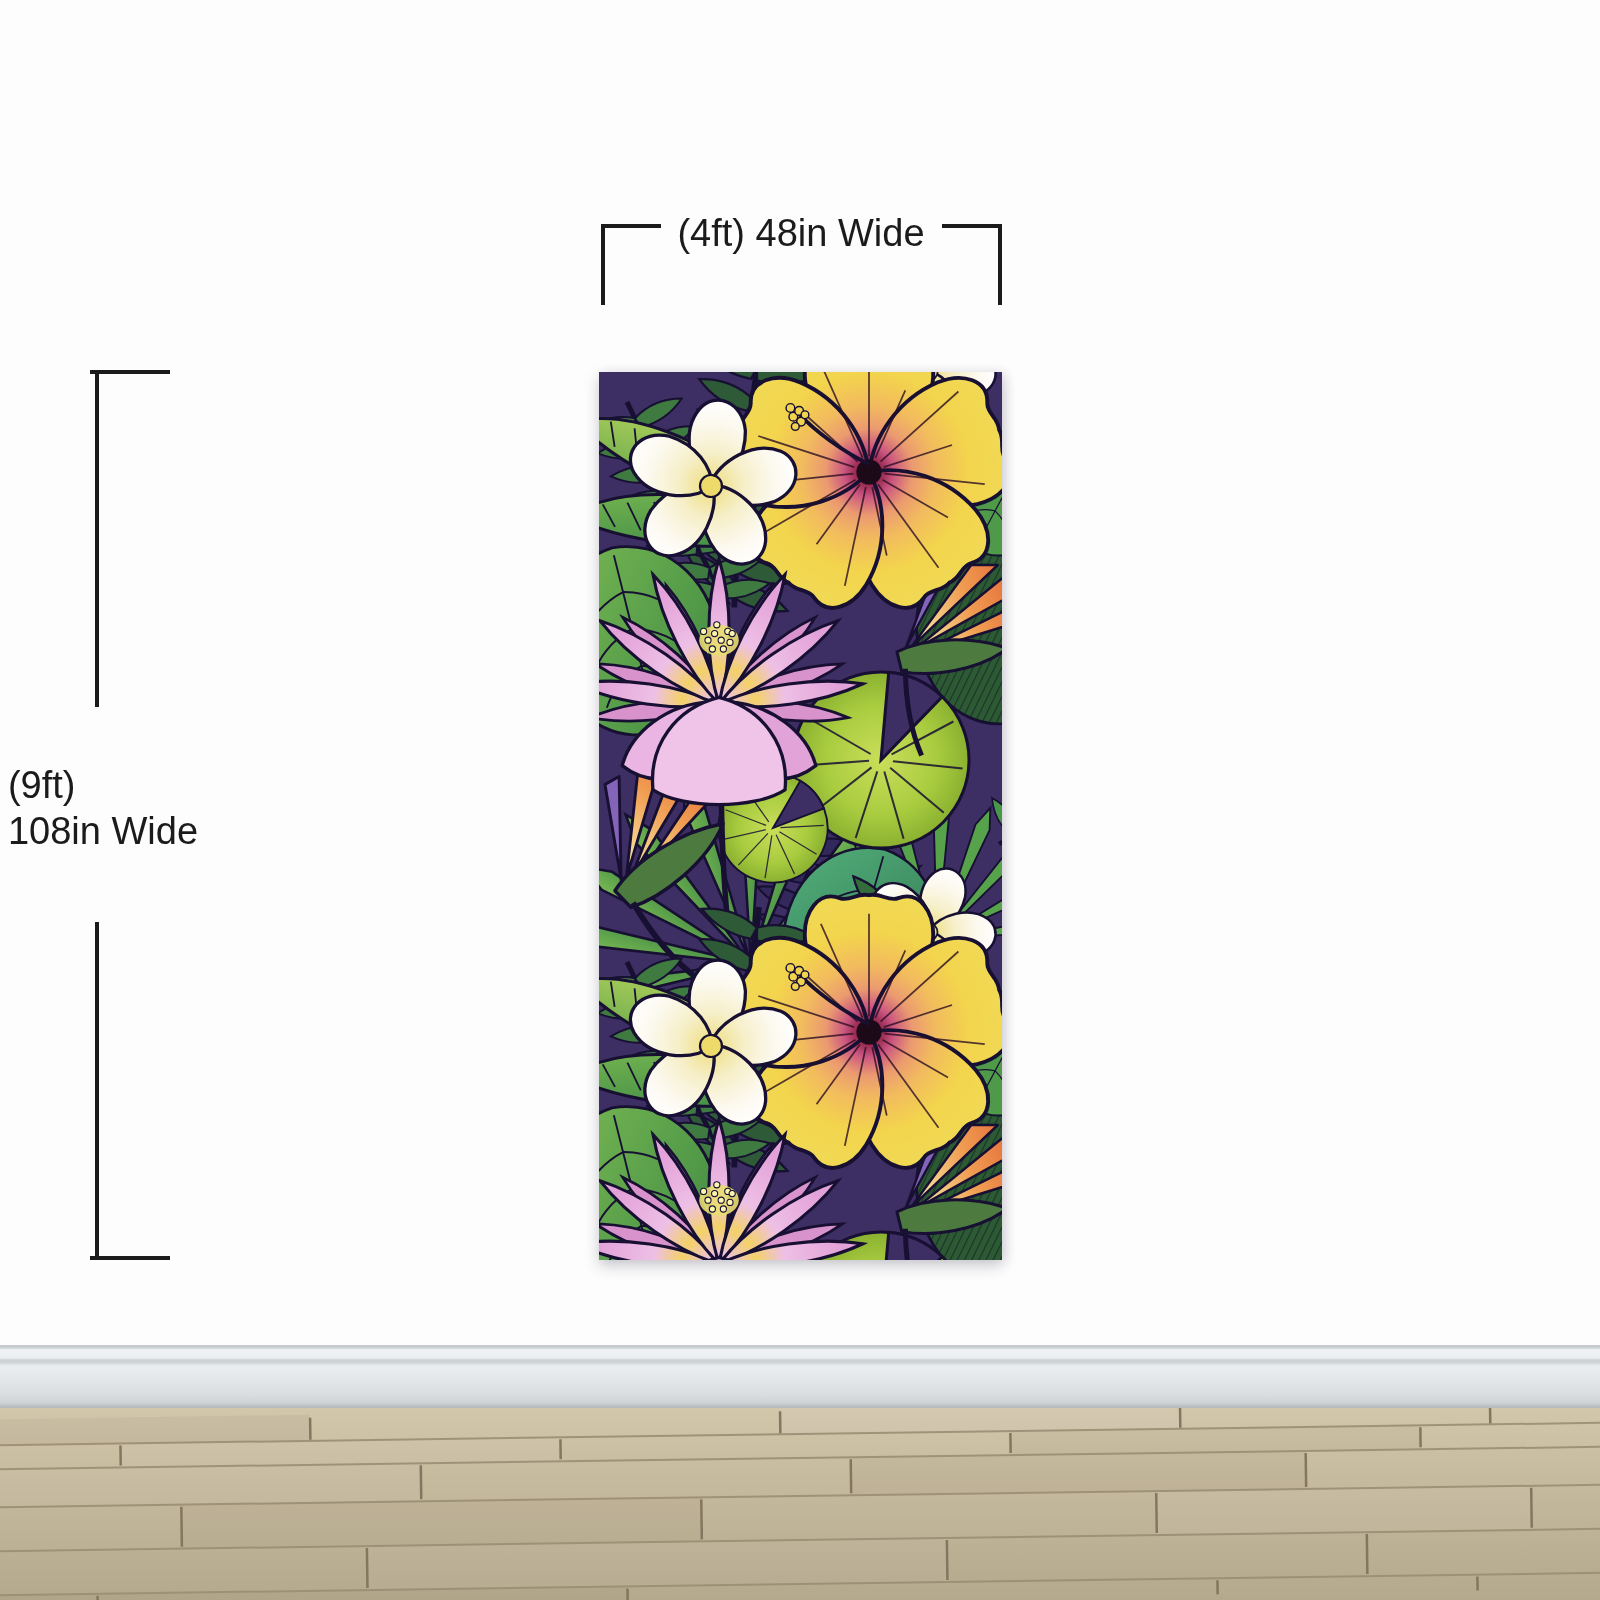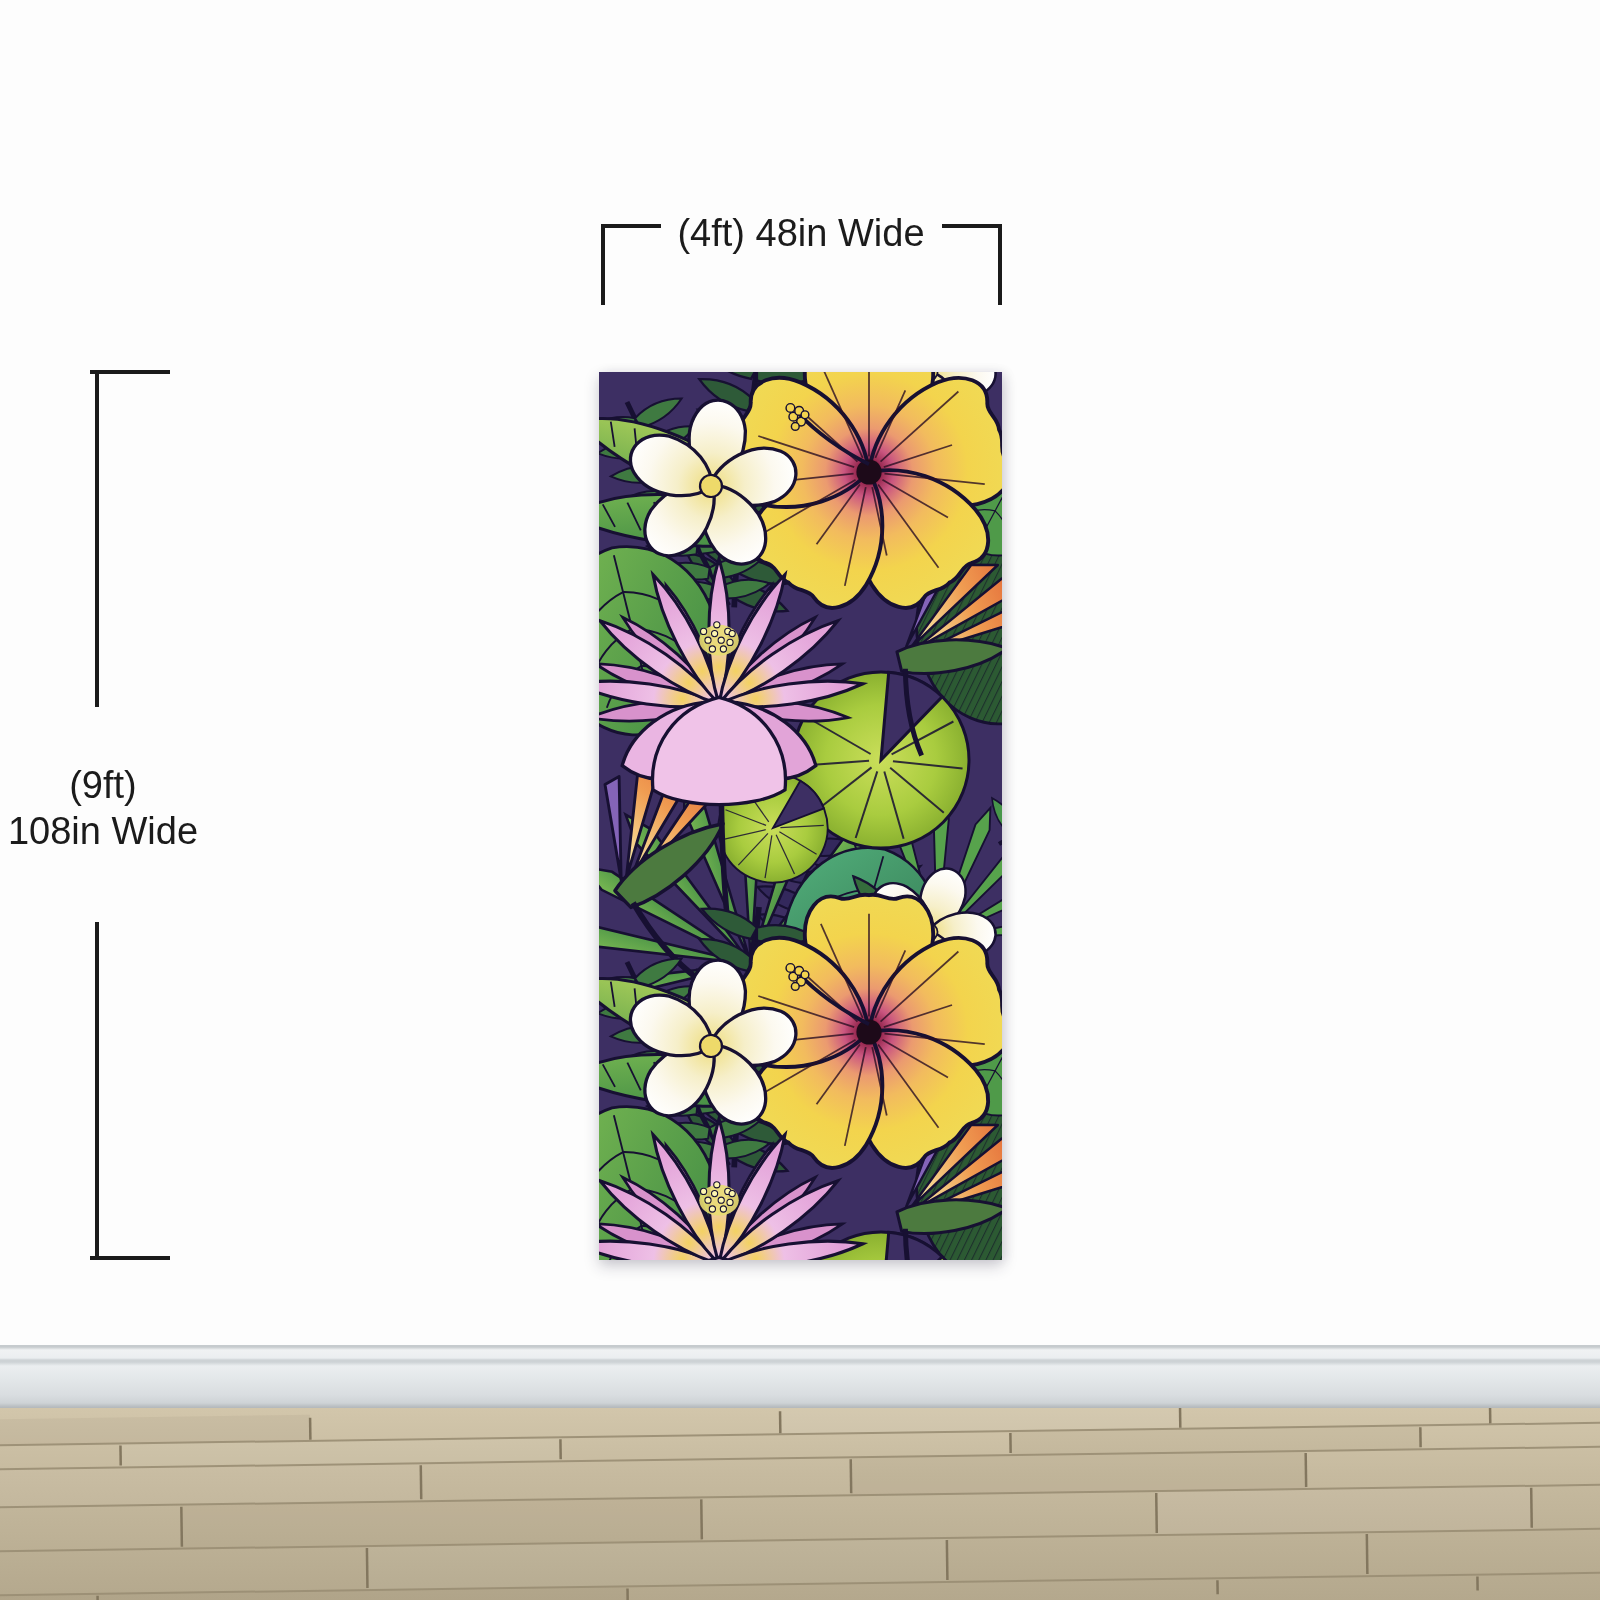--- a/index.html
+++ b/index.html
@@ -10,21 +10,21 @@
     background:linear-gradient(180deg,#c6cbce 0px,#c6cbce 2px,#f0f2f3 5px,#ebeef0 13px,
       #cdd2d5 15px,#cdd2d5 17px,#ebeef0 21px,#e3e7e9 34px,#d9dde0 50px,#ced3d6 58px,
       #bcc1c4 61px,#b3b8bb 63px)}
   .floor{position:absolute;left:0;top:1408px;width:1600px;height:192px;display:block}
   .mural{position:absolute;left:599px;top:372px;width:403px;height:888px;
          box-shadow:0 6px 14px rgba(35,30,60,.22),4px 0 10px rgba(35,30,60,.08)}
   .mural svg{display:block;width:100%;height:100%}
   .dims{position:absolute;left:0;top:0;width:1600px;height:1600px;pointer-events:none}
   .label{position:absolute;color:#1b1b1b;font-size:38px;line-height:46px;white-space:nowrap}
   .label-w{left:801px;top:210px;transform:translateX(-50%)}
-  .label-h{left:103px;top:762px;transform:translateX(-50%);text-align:center}
+  .label-h{left:103px;top:762px;transform:translateX(-50%);text-align:left}
 </style>
 </head>
 <body>
 
 <div class="scene">
 
   <div class="wall"></div>
   <div class="baseboard"></div>
 
   <svg class="floor" viewBox="0 0 1600 192" preserveAspectRatio="none">

